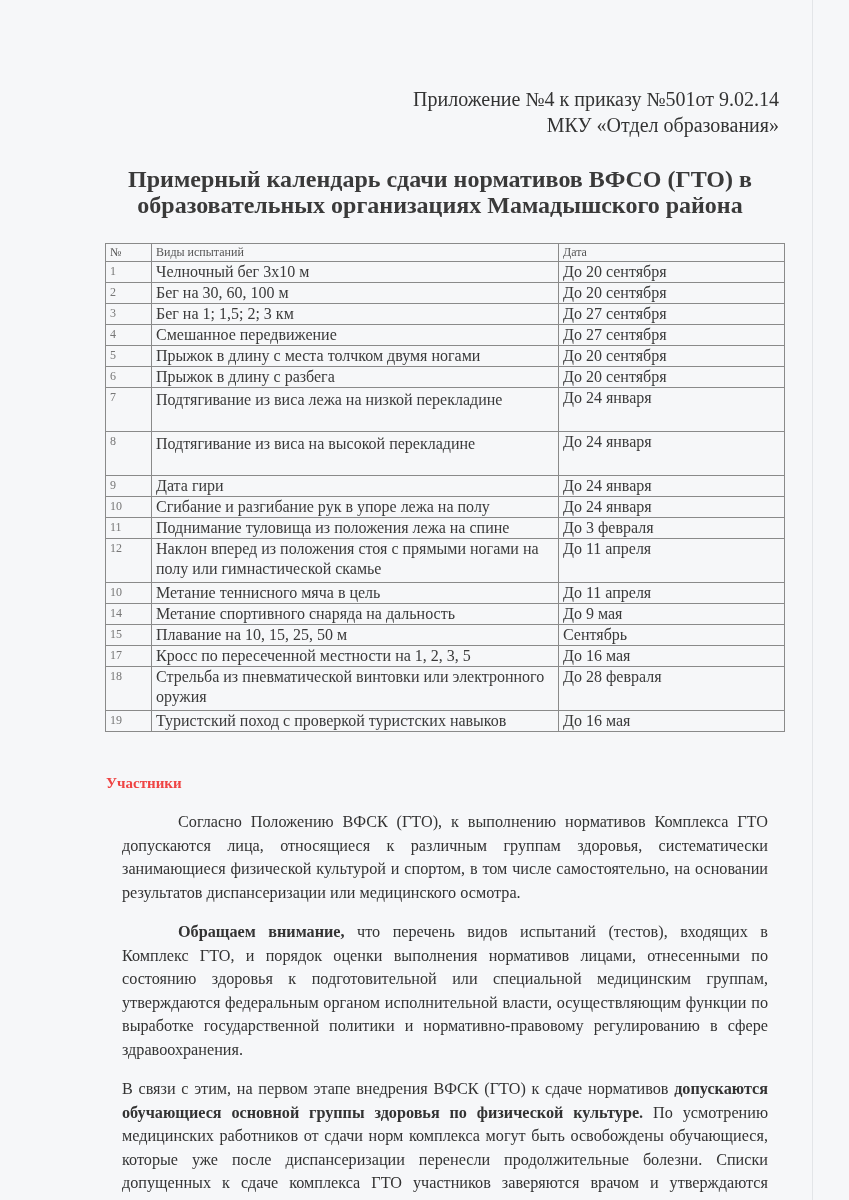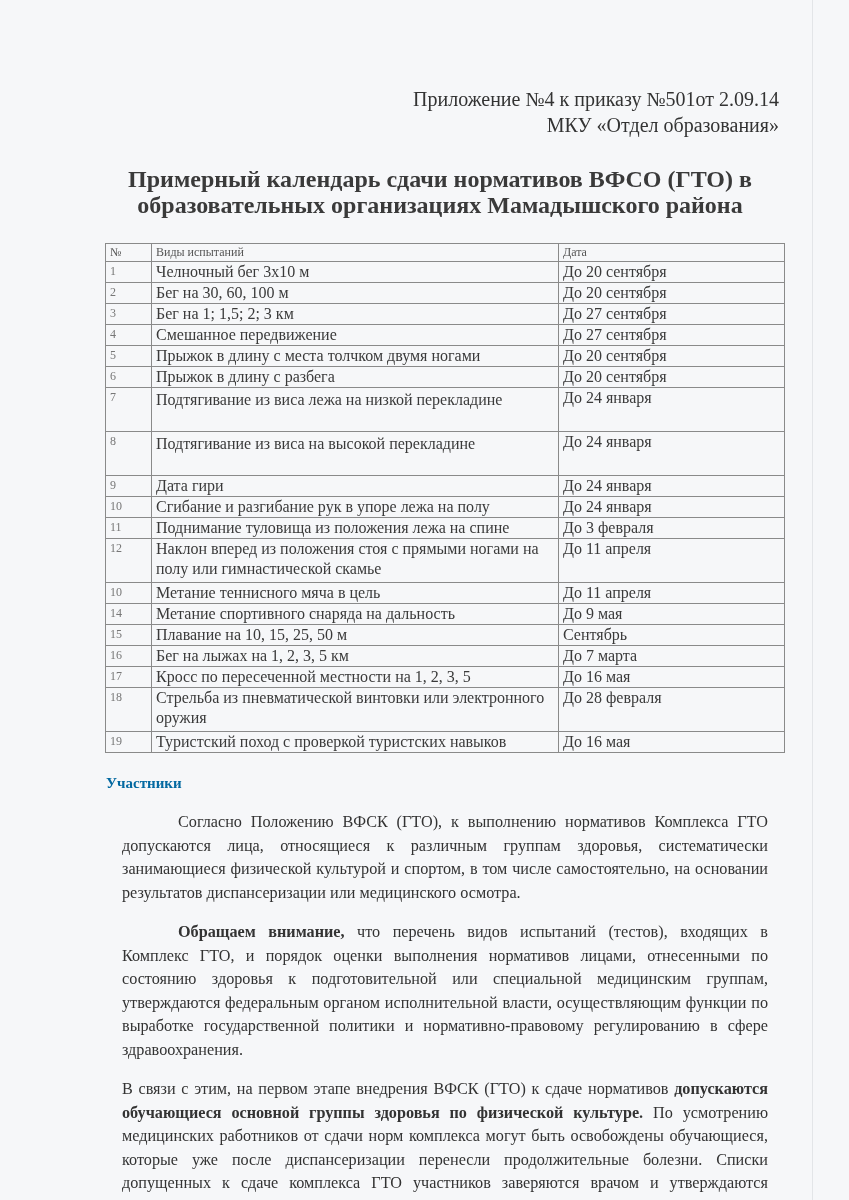--- a/index.html
+++ b/index.html
@@ -35,32 +35,32 @@
   table.cal td.num { width: 37px; font-size: 12px; color: #777; line-height: 19px; }
   table.cal td.name { width: 398px; line-height: 20px; }
   table.cal td.date { line-height: 20px; }
   table.cal tr.single td { height: 19px; }
   table.cal tr.double td { height: 43px; }
   table.cal td.name.spaced { text-align: justify; line-height: 24px; }
   .body-text {
     position: absolute; left: 106px; top: 772px; width: 678px;
     font-size: 16.2px; line-height: 23.5px; color: #333;
   }
-  .body-text h3 { margin: 0; font-size: 15px; font-weight: bold; color: #0369a1; line-height: 23px; }
+  .body-text h3 { margin: 0; font-size: 15px; font-weight: bold; color: #ef4444; line-height: 23px; }
   .body-text p { margin: 16px; text-align: justify; }
   .body-text p.indent { text-indent: 56px; }
   .body-text b { font-weight: bold; }
 </style>
 </head>
 <body>
 
 <div class="page-edge"></div>
 
 <div class="header-right">
-  <div>Приложение №4 к приказу №501от 2.09.14</div>
+  <div>Приложение №4 к приказу №501от 9.02.14</div>
   <div>МКУ «Отдел образования»</div>
 </div>
 
 <div class="title">
   <div>Примерный календарь сдачи нормативов ВФСО (ГТО) в</div>
   <div>образовательных организациях Мамадышского района</div>
 </div>
 
 <table class="cal">
   <thead>
@@ -140,25 +140,20 @@
         <td class="num">14</td>
         <td class="name">Метание спортивного снаряда на дальность</td>
         <td class="date">До 9 мая</td>
       </tr>
       <tr class="single">
         <td class="num">15</td>
         <td class="name">Плавание на 10, 15, 25, 50 м</td>
         <td class="date">Сентябрь</td>
       </tr>
       <tr class="single">
-        <td class="num">16</td>
-        <td class="name">Бег на лыжах на 1, 2, 3, 5 км</td>
-        <td class="date">До 7 марта</td>
-      </tr>
-      <tr class="single">
         <td class="num">17</td>
         <td class="name">Кросс по пересеченной местности на 1, 2, 3, 5</td>
         <td class="date">До 16 мая</td>
       </tr>
       <tr class="double">
         <td class="num">18</td>
         <td class="name">Стрельба из пневматической винтовки или электронного оружия</td>
         <td class="date">До 28 февраля</td>
       </tr>
       <tr class="single">

